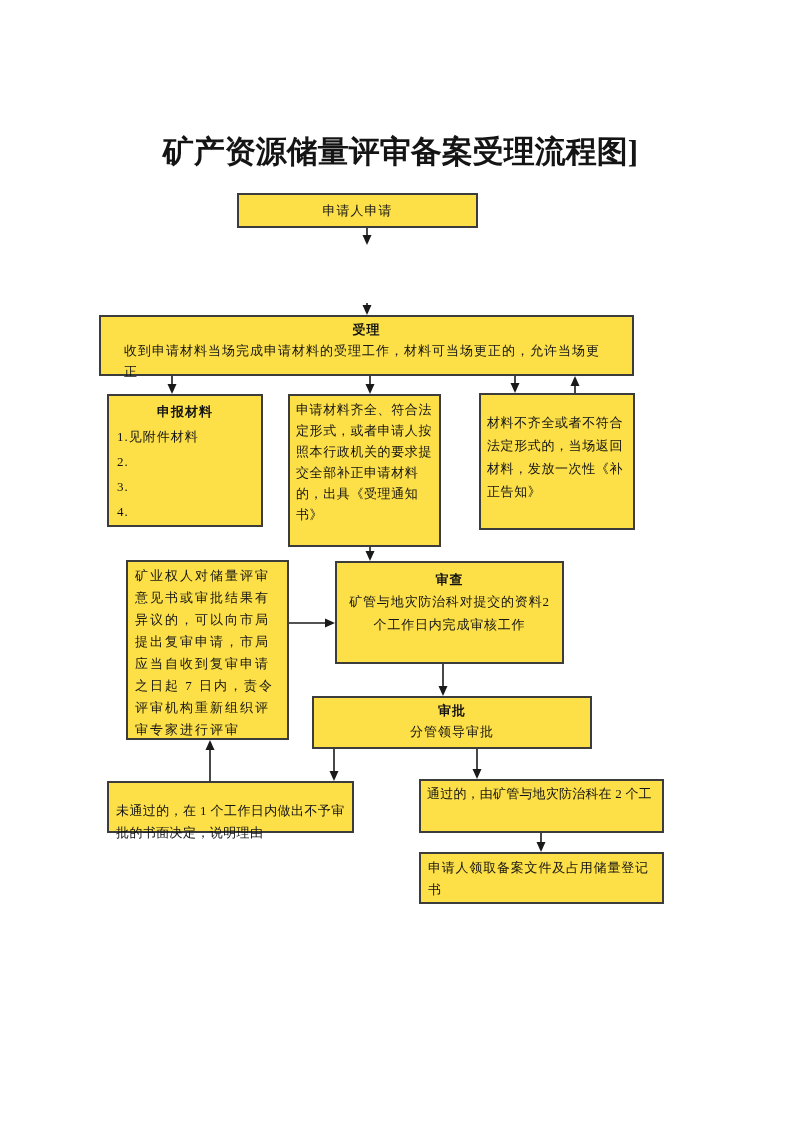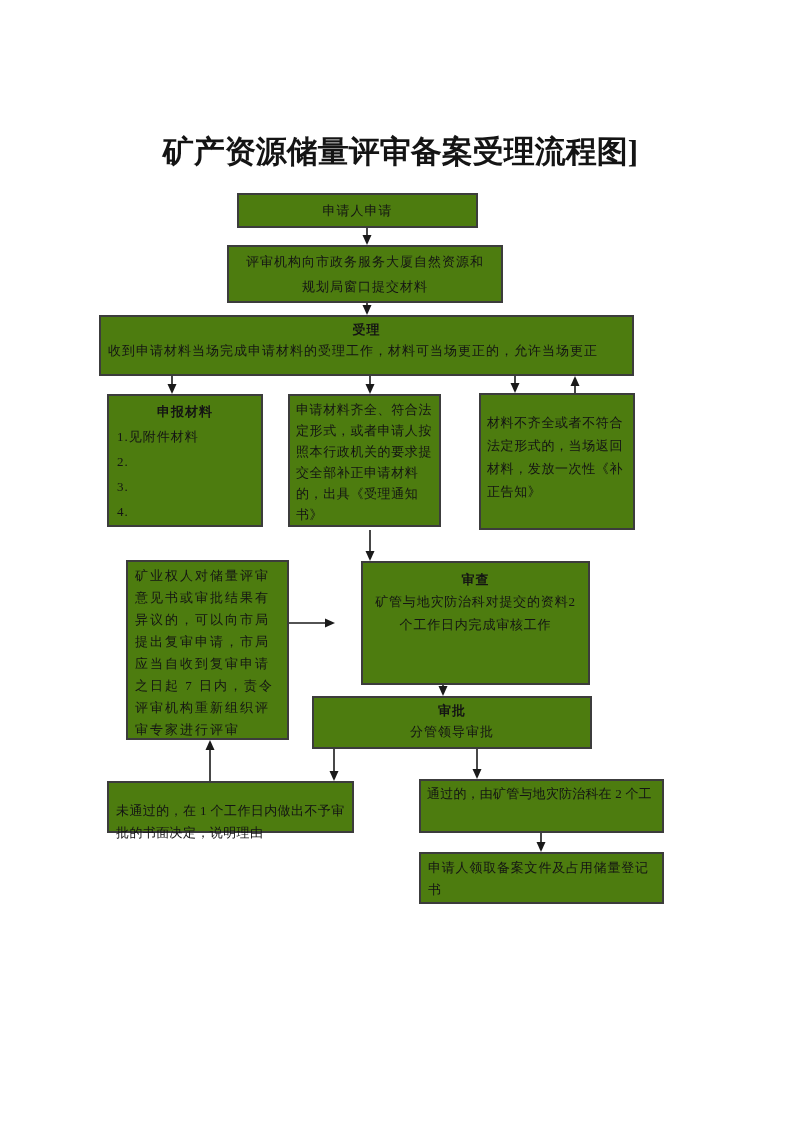--- a/index.html
+++ b/index.html
@@ -31,47 +31,47 @@
   }
   .arrows {
     position: absolute;
     left: 0;
     top: 0;
   }
   .node {
     position: absolute;
     box-sizing: border-box;
     border: 2px solid #3c3c3c;
-    background: #4d7c0f;
+    background: #fde047;
     font-size: 13px;
     line-height: 21px;
     letter-spacing: 1px;
   }
   .node .hd {
     font-weight: bold;
     text-align: center;
     letter-spacing: 1px;
   }
   .cbox {
     display: flex;
     flex-direction: column;
     align-items: center;
     justify-content: center;
     text-align: center;
   }
   
   .n-apply     { left:237px; top:193px; width:241px; height:35px; }
   .n-submit    { left:227px; top:245px; width:276px; height:58px; padding:2px 14px; line-height:25px; }
-  .n-accept    { left:99px;  top:315px; width:535px; height:61px; padding:2px 0; }
+  .n-accept    { left:99px;  top:315px; width:535px; height:61px; padding:2px 16px; }
   .n-accept .bd{ padding:0 7px; letter-spacing:1px; }
   .n-materials { left:107px; top:394px; width:156px; height:133px; padding:3px 8px; line-height:25px; }
-  .n-complete  { left:288px; top:394px; width:153px; height:133px; padding:3px 6px; line-height:21px; letter-spacing:0.6px; }
+  .n-complete  { left:288px; top:394px; width:153px; height:153px; padding:3px 6px; line-height:21px; letter-spacing:0.6px; }
   .n-incomplete{ left:479px; top:393px; width:156px; height:137px; padding:16px 6px; line-height:23px; letter-spacing:0.6px; }
   .n-objection { left:126px; top:560px; width:163px; height:180px; padding:3px 7px; line-height:22px; letter-spacing:2px; }
-  .n-examine   { left:335px; top:561px; width:229px; height:124px; padding:6px 6px;margin-left:26px; }
+  .n-examine   { left:335px; top:561px; width:229px; height:103px; padding:6px 6px; }
   .n-examine .bd { text-align:center; letter-spacing:0.8px; line-height:23px; }
   .n-approve   { left:312px; top:696px; width:280px; height:53px; padding:2px 6px; }
   .n-approve .bd { text-align:center; letter-spacing:1px; line-height:22px; }
   .n-reject    { left:107px; top:781px; width:247px; height:52px; padding:17px 7px; line-height:22px; letter-spacing:0.4px; }
   .n-done      { left:419px; top:779px; width:245px; height:54px; padding:2px 4px; }
   .n-done .bd  { letter-spacing:0.2px; line-height:22px; padding:0 2px; }
   .n-receive   { left:419px; top:852px; width:245px; height:52px; padding:3px 7px; line-height:22px; letter-spacing:0.8px; }
 </style>
 </head>
 <body>
@@ -132,23 +132,20 @@
     <g>
       <line x1="541" y1="833" x2="541" y2="843" stroke-width="1.6"></line>
       <polygon points="536.5,842 545.5,842 541,852" stroke="none"></polygon>
     </g>
   </svg>
 
   <div class="node n-apply cbox">
     <div>申请人申请</div>
   </div>
 
-  <div class="node n-submit cbox">
-    <div>评审机构向市政务服务大厦自然资源和规划局窗口提交材料</div>
-  </div>
 
   <div class="node n-accept">
     <div class="hd">受理</div>
     <div class="bd">收到申请材料当场完成申请材料的受理工作，材料可当场更正的，允许当场更正</div>
   </div>
 
   <div class="node n-materials">
     <div class="hd">申报材料</div>
     <div>1.见附件材料</div>
     <div>2.</div>

